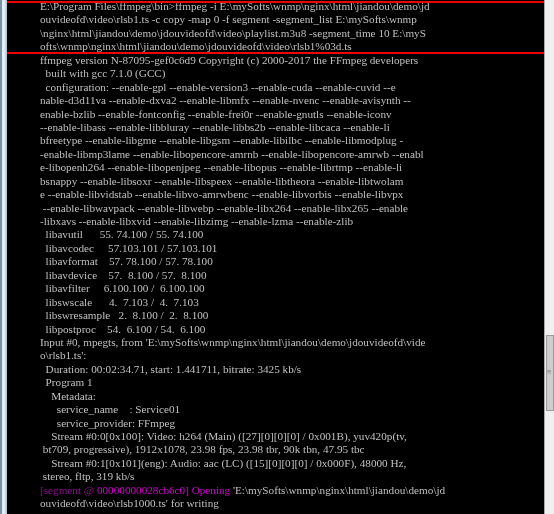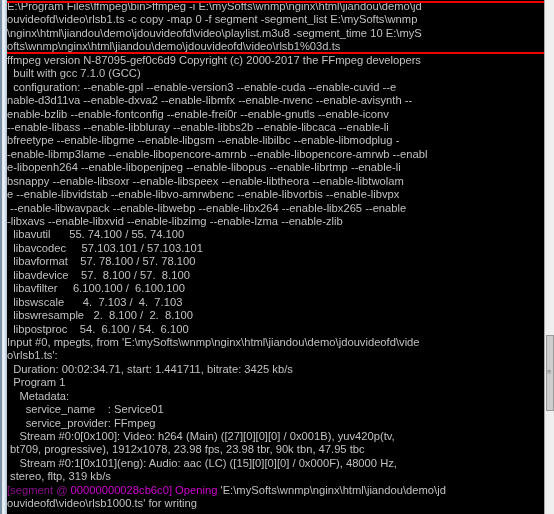--- a/index.html
+++ b/index.html
@@ -82,21 +82,22 @@
     color: #c8c8c8;
     font-size: 11.2px;
     line-height: 13.45px;
     white-space: pre;
     letter-spacing: 0px;
     z-index: 2;
   }
   .line {
     height: 13.45px;
     white-space: pre;
-    font-family: Liberation Sans, sans-serif;
+    font-family: Liberation Serif, serif;
+    margin-left: 33px;
   }
   .line.gray { color: #c0c0c0; }
   .line.magenta { color: #c000c0; }
 
   
   .red-box {
     position: absolute;
     left: 2px;
     top: 1px;
     width: 548px;

